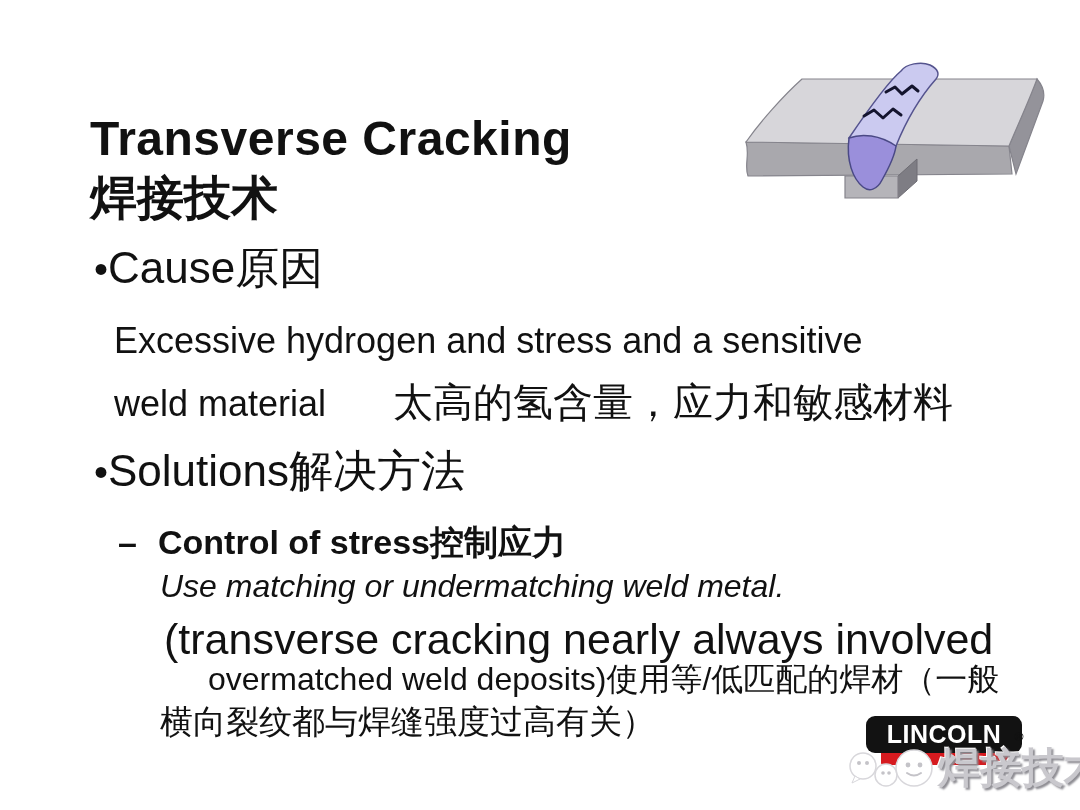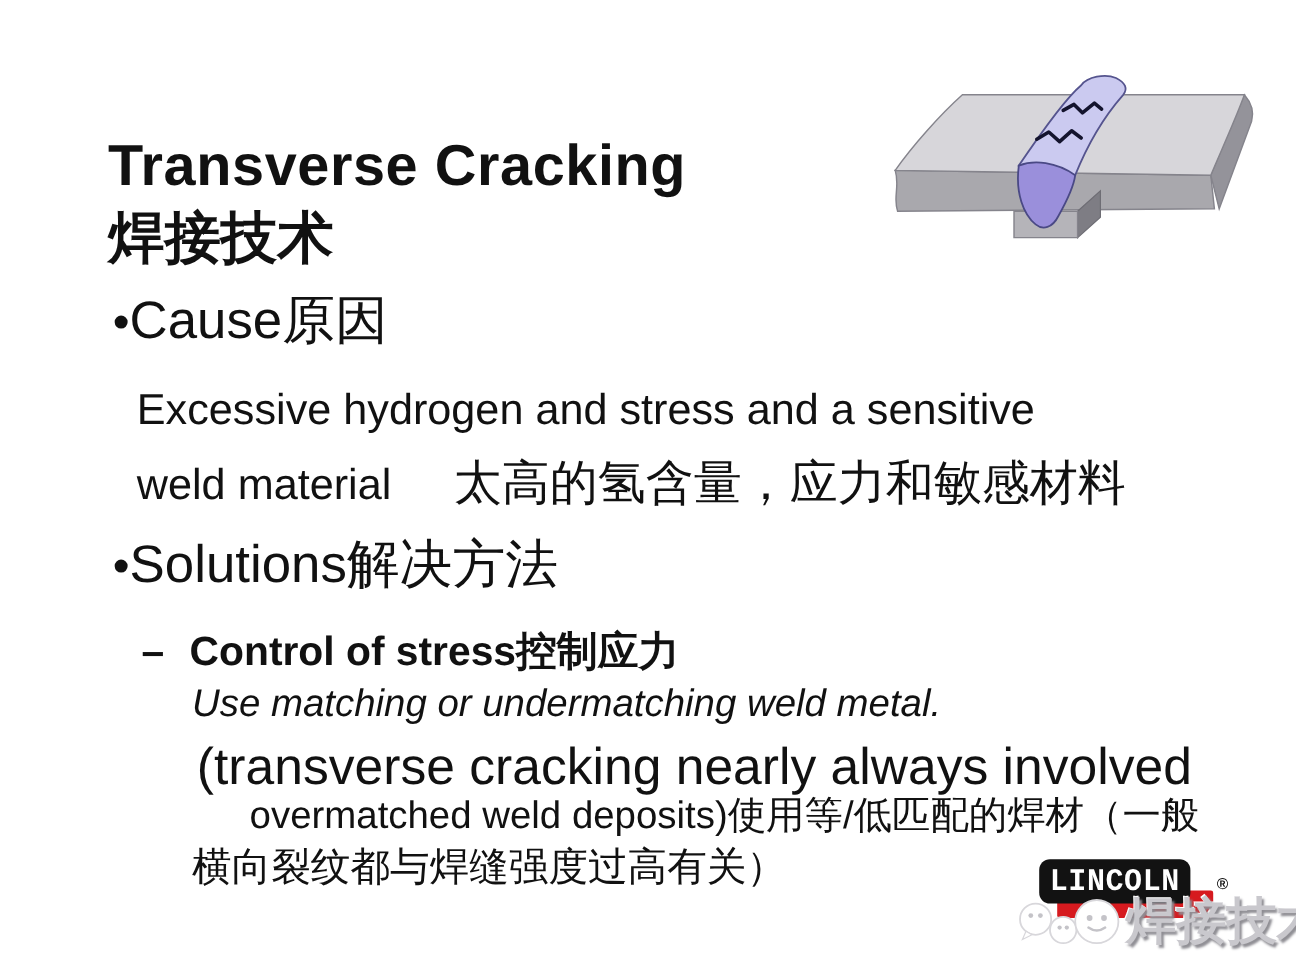--- a/index.html
+++ b/index.html
@@ -12,34 +12,34 @@
   .title .t-en{font-size:48px;letter-spacing:0.5px;margin-top:39px;}
   .title .t-zh{font-size:47px;}
 
   .l1row{font-size:44px;line-height:1.15;text-align:right;}
   .l1row .dot{display:inline-block;width:40px;font-size:40px;vertical-align:baseline;}
   .row-cause{left:68px;top:243px;}
   .row-solutions{left:68px;top:446px;}
 
   .body1{left:114px;top:320px;font-size:36px;}
   .body2{left:114px;top:375px;font-size:36px;}
-  .body2 .zh{font-size:40px;margin-left:52px;}
+  .body2 .zh{font-size:40px;margin-left:67px;}
 
   .subrow{left:118px;top:520px;font-size:34px;font-weight:bold;}
   .subrow .dash{display:inline-block;width:40px;font-weight:bold;}
 
   .det1{left:160px;top:568px;font-size:32px;font-style:italic;}
   .det2{left:164px;top:615px;font-size:43px;}
   .det3{left:160px;top:658px;font-size:32px;margin-left:48px;}
   .det4{left:160px;top:700px;font-size:33px;}
 
   .weld-svg{left:720px;top:52px;}
 
-  .lincoln-box{left:866px;top:716px;width:126px;height:37px;background:#121212;
-    border-radius:9px;display:flex;align-items:center;justify-content:center;z-index:2;font-family:Liberation Mono, monospace;}
+  .lincoln-box{left:866px;top:716px;width:156px;height:37px;background:#121212;
+    border-radius:9px;display:flex;align-items:center;justify-content:center;z-index:2;}
   .lincoln-box span{color:#ffffff;font-weight:bold;font-size:25px;letter-spacing:0.5px;
     transform:scaleY(1.05);}
   .regmark{left:1014px;top:729px;font-size:13px;font-weight:bold;z-index:2;}
   .red-bar{left:881px;top:742px;width:130px;height:23px;background:#d61a1f;
     border-radius:2px;z-index:1;}
   .wm-bubbles{left:846px;top:740px;z-index:3;}
   .wm-text{left:938px;top:740px;font-size:42px;font-weight:bold;color:#c9c8cd;z-index:3;
     text-shadow:2px 2px 2px #8e8d93,-1px -1px 0 #ffffff;}
 </style>
 </head>

